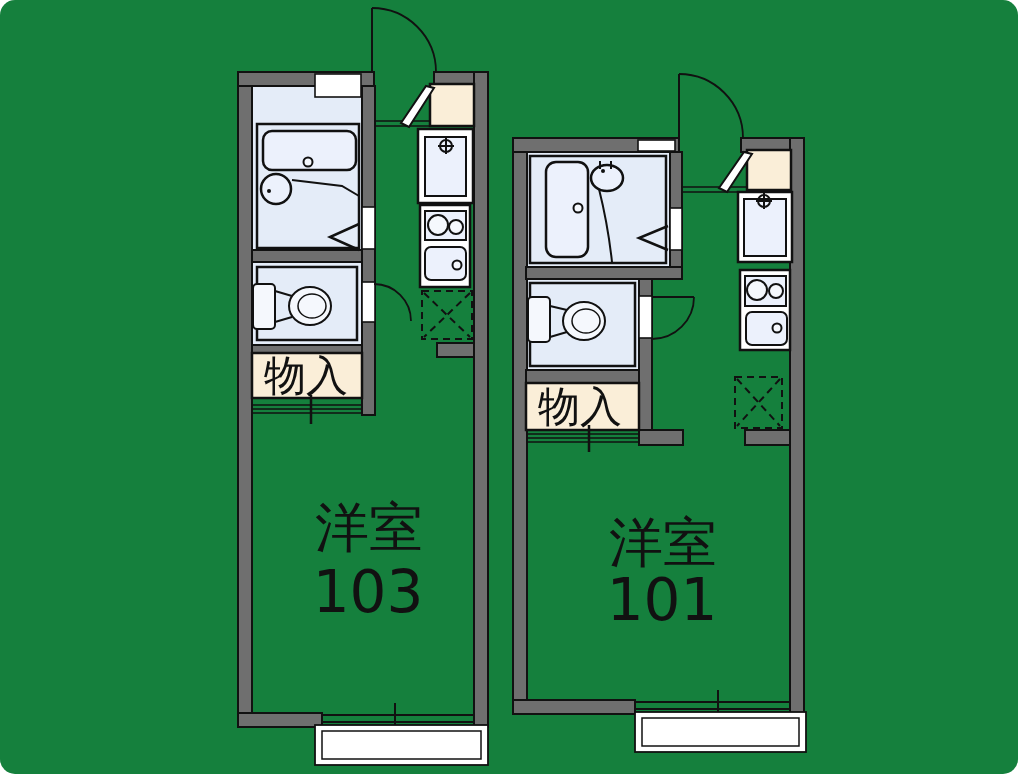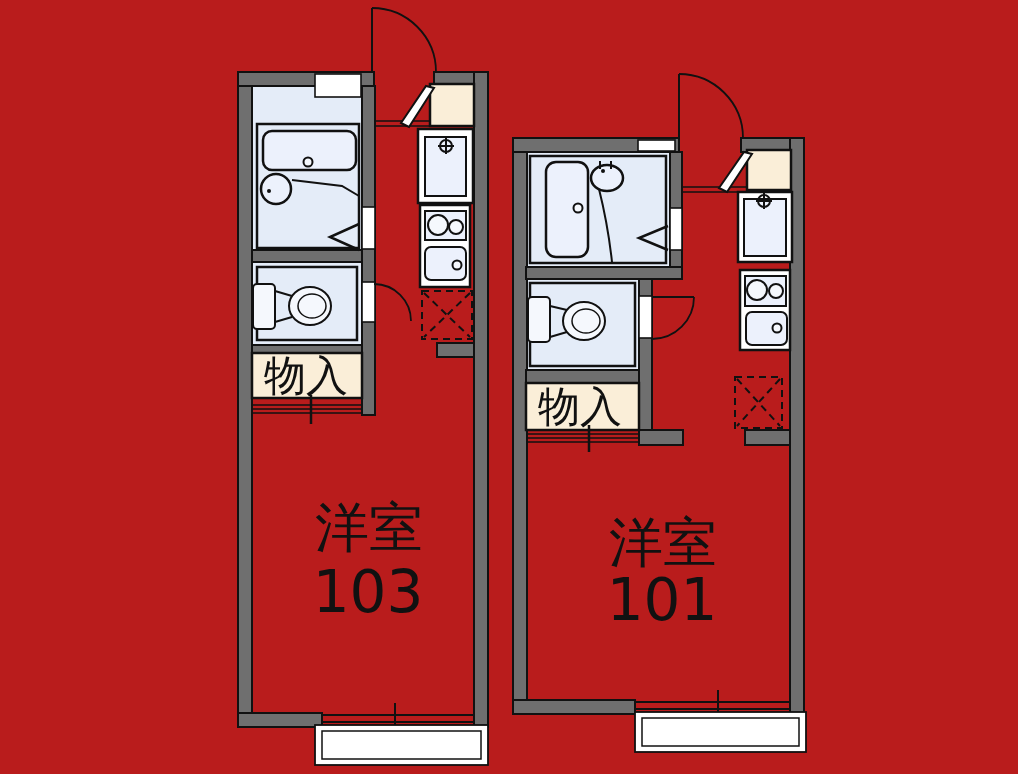--- a/index.html
+++ b/index.html
@@ -1,17 +1,17 @@
 <!DOCTYPE html>
 <html><head>
 <meta charset="utf-8">
 <style>
   html,body{margin:0;padding:0;background:#ffffff;}
-  .stage{position:relative;width:1018px;height:774px;background:#b91c1c;overflow:hidden;
-         font-family:"DejaVu Sans","Liberation Sans",sans-serif;}
+  .stage{position:relative;width:1018px;height:774px;background:#15803d;overflow:hidden;
+         font-family:"DejaVu Sans","Liberation Sans",sans-serif;border-radius:15px;}
   svg{display:block;}
   .wall{fill:#6f6f6f;stroke:#111111;stroke-width:2;}
   .room{fill:#e4ecf8;}
   .notch{fill:#ffffff;stroke:#111111;stroke-width:1.6;}
   .fixture{fill:#ecf1fc;stroke:#111111;stroke-width:2.5;}
   .fixlite{fill:#f5f8fd;stroke:#111111;stroke-width:2;}
   .whitebox{fill:#ffffff;stroke:#111111;stroke-width:2.5;}
   .cream{fill:#faeed8;stroke:#111111;stroke-width:2.5;}
   .ln{stroke:#111111;fill:none;stroke-width:2;}
   .thin{stroke:#111111;fill:none;stroke-width:1.5;}

